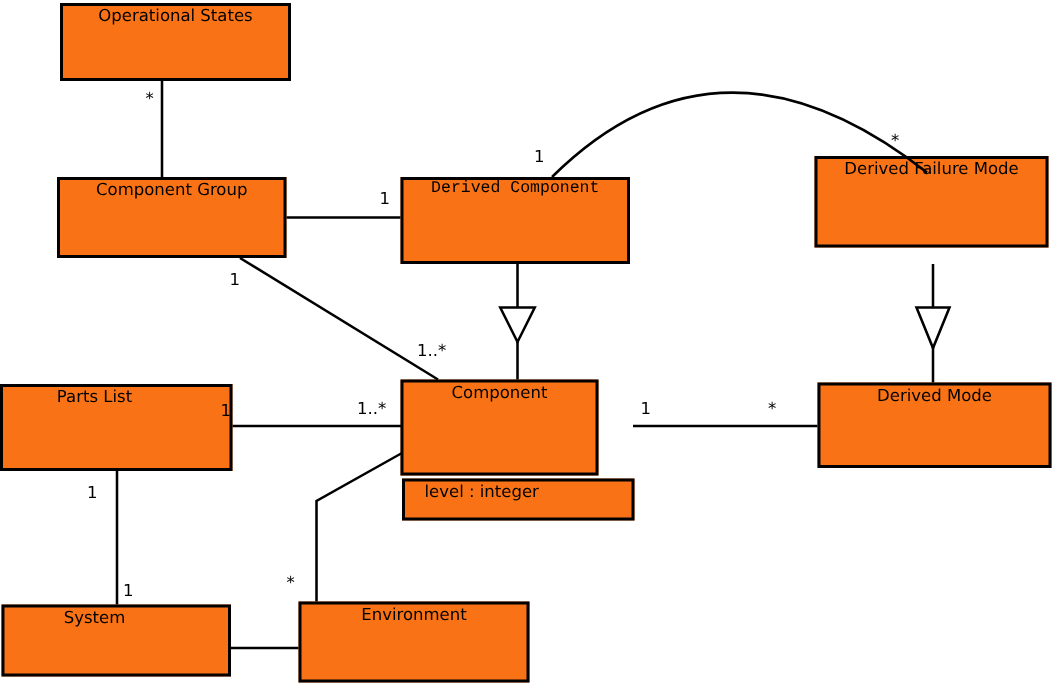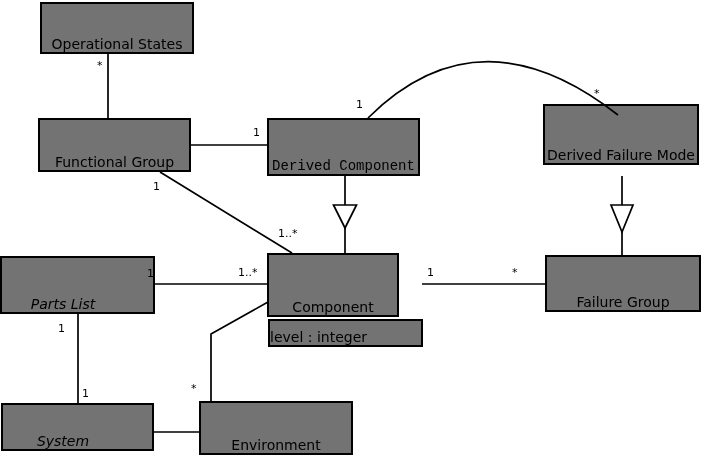--- a/index.html
+++ b/index.html
@@ -8,31 +8,32 @@
     width: 702px;
     height: 464px;
     background: #ffffff;
     font-family: "DejaVu Sans", "Liberation Sans", sans-serif;
     overflow: hidden;
   }
   .uml-box {
     position: absolute;
     box-sizing: border-box;
     border: 2px solid #000000;
-    background: #737373;
+    background: #f97316;
     display: flex;
-    align-items: flex-end;
+    align-items: flex-start;
     justify-content: center;
-    font-size: 14px;
+    font-size: 11px;
     color: #000000;
     white-space: nowrap;
   }
-  .uml-box.shift-left { padding-right: 29px; font-style: italic; }
+  .uml-box.shift-left { padding-right: 29px; }
   .uml-box.attr-compartment {
     justify-content: flex-start;
+    padding-left: 13px;
   }
   svg.edges-layer {
     position: absolute;
     left: 0; top: 0;
     width: 702px; height: 464px;
   }
   svg.edges-layer line,
   svg.edges-layer path,
   svg.edges-layer polyline {
     stroke: #000000;
@@ -53,40 +54,40 @@
 </head>
 <body>
 
 <div class="canvas">
 
   <div class="uml-box" style="left:40px; top:2px; width:154px; height:52px;">
     <span>Operational States</span>
   </div>
 
   <div class="uml-box" style="left:38px; top:118px; width:153px; height:54px;">
-    <span>Functional Group</span>
+    <span>Component Group</span>
   </div>
 
   <div class="uml-box" style="left:267px; top:118px; width:153px; height:58px;font-family:Liberation Mono, monospace;">
     <span>Derived Component</span>
   </div>
 
   <div class="uml-box" style="left:543px; top:104px; width:156px; height:61px;">
     <span>Derived Failure Mode</span>
   </div>
 
   <div class="uml-box" style="left:267px; top:253px; width:132px; height:64px;">
     <span>Component</span>
   </div>
   <div class="uml-box attr-compartment" style="left:268px; top:319px; width:155px; height:28px;">
     <span>level : integer</span>
   </div>
 
   <div class="uml-box" style="left:545px; top:255px; width:156px; height:57px;">
-    <span>Failure Group</span>
+    <span>Derived Mode</span>
   </div>
 
   <div class="uml-box shift-left" style="left:0px; top:256px; width:155px; height:58px;">
     <span>Parts List</span>
   </div>
 
   <div class="uml-box shift-left" style="left:1px; top:403px; width:153px; height:48px;">
     <span>System</span>
   </div>
 

